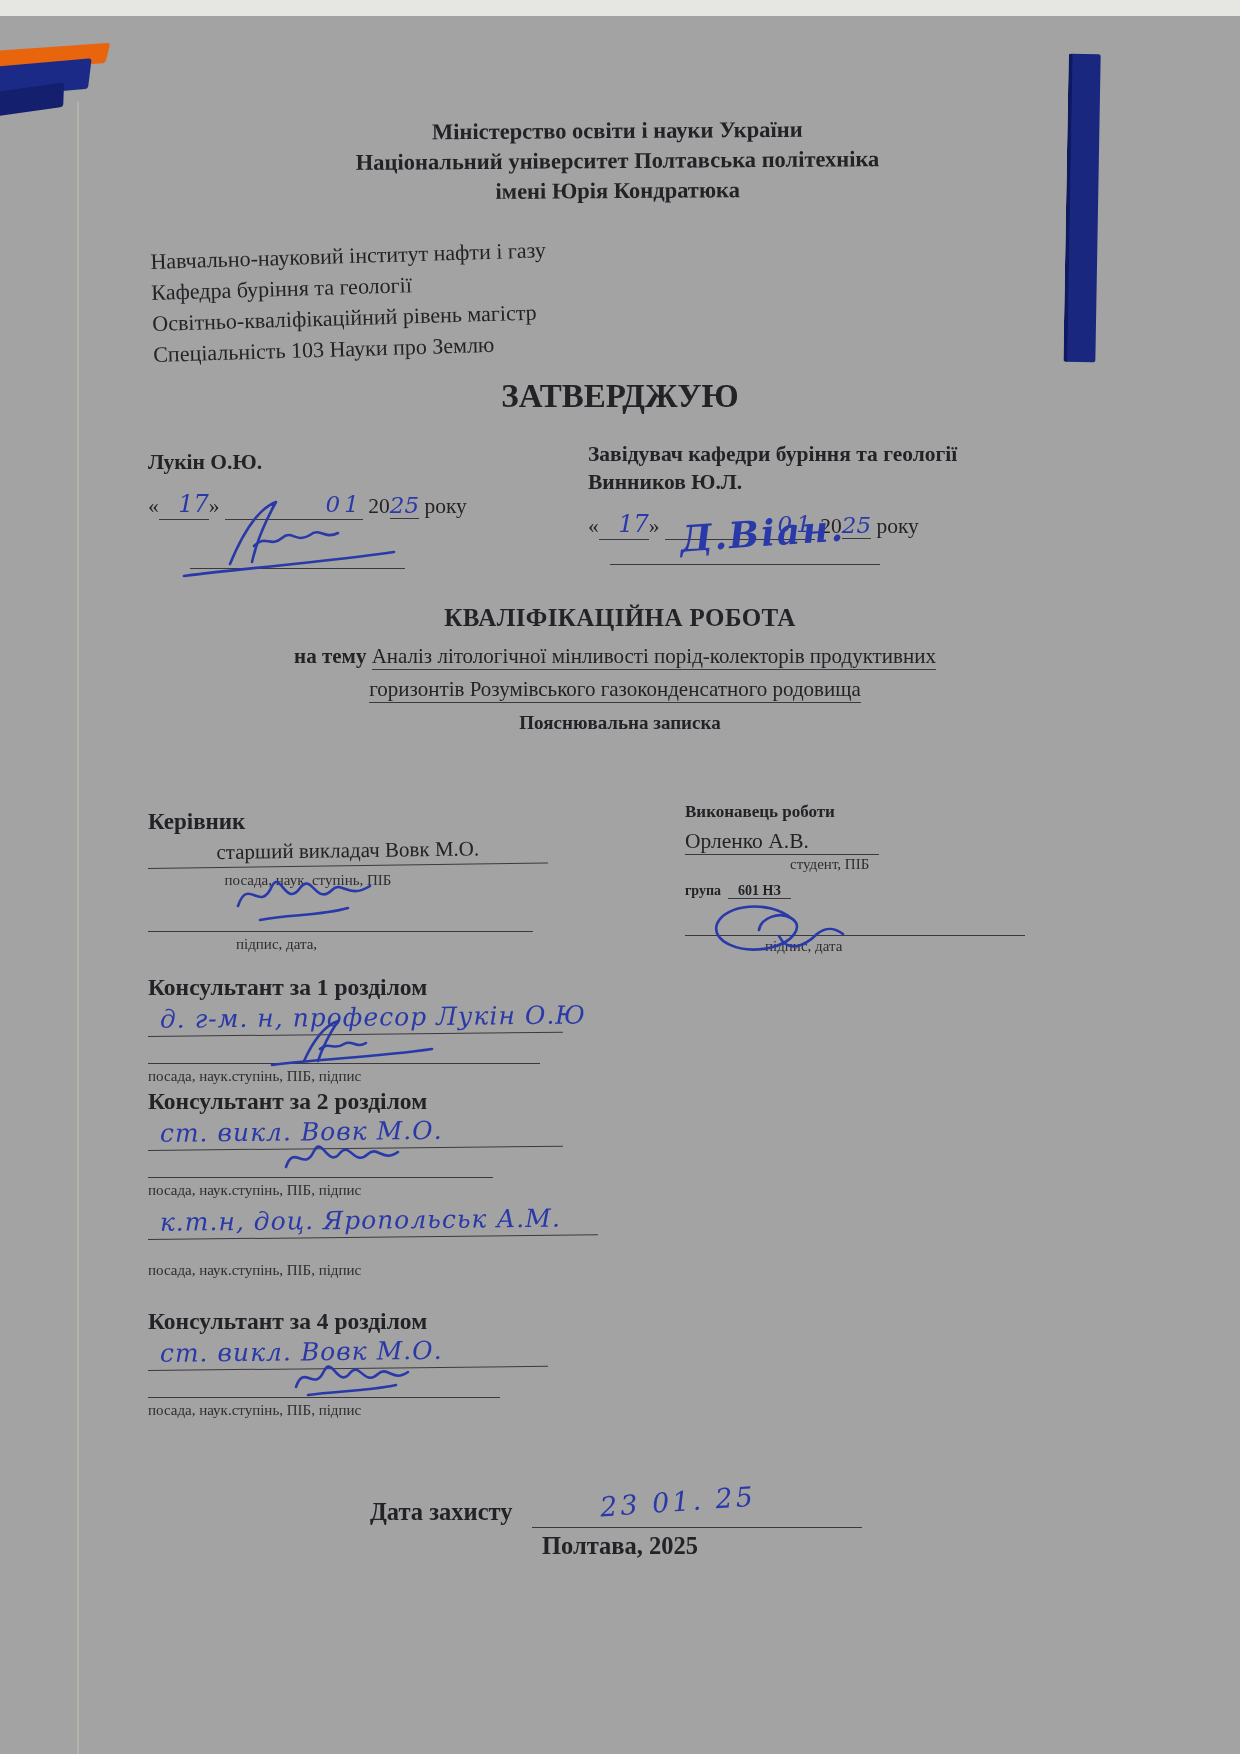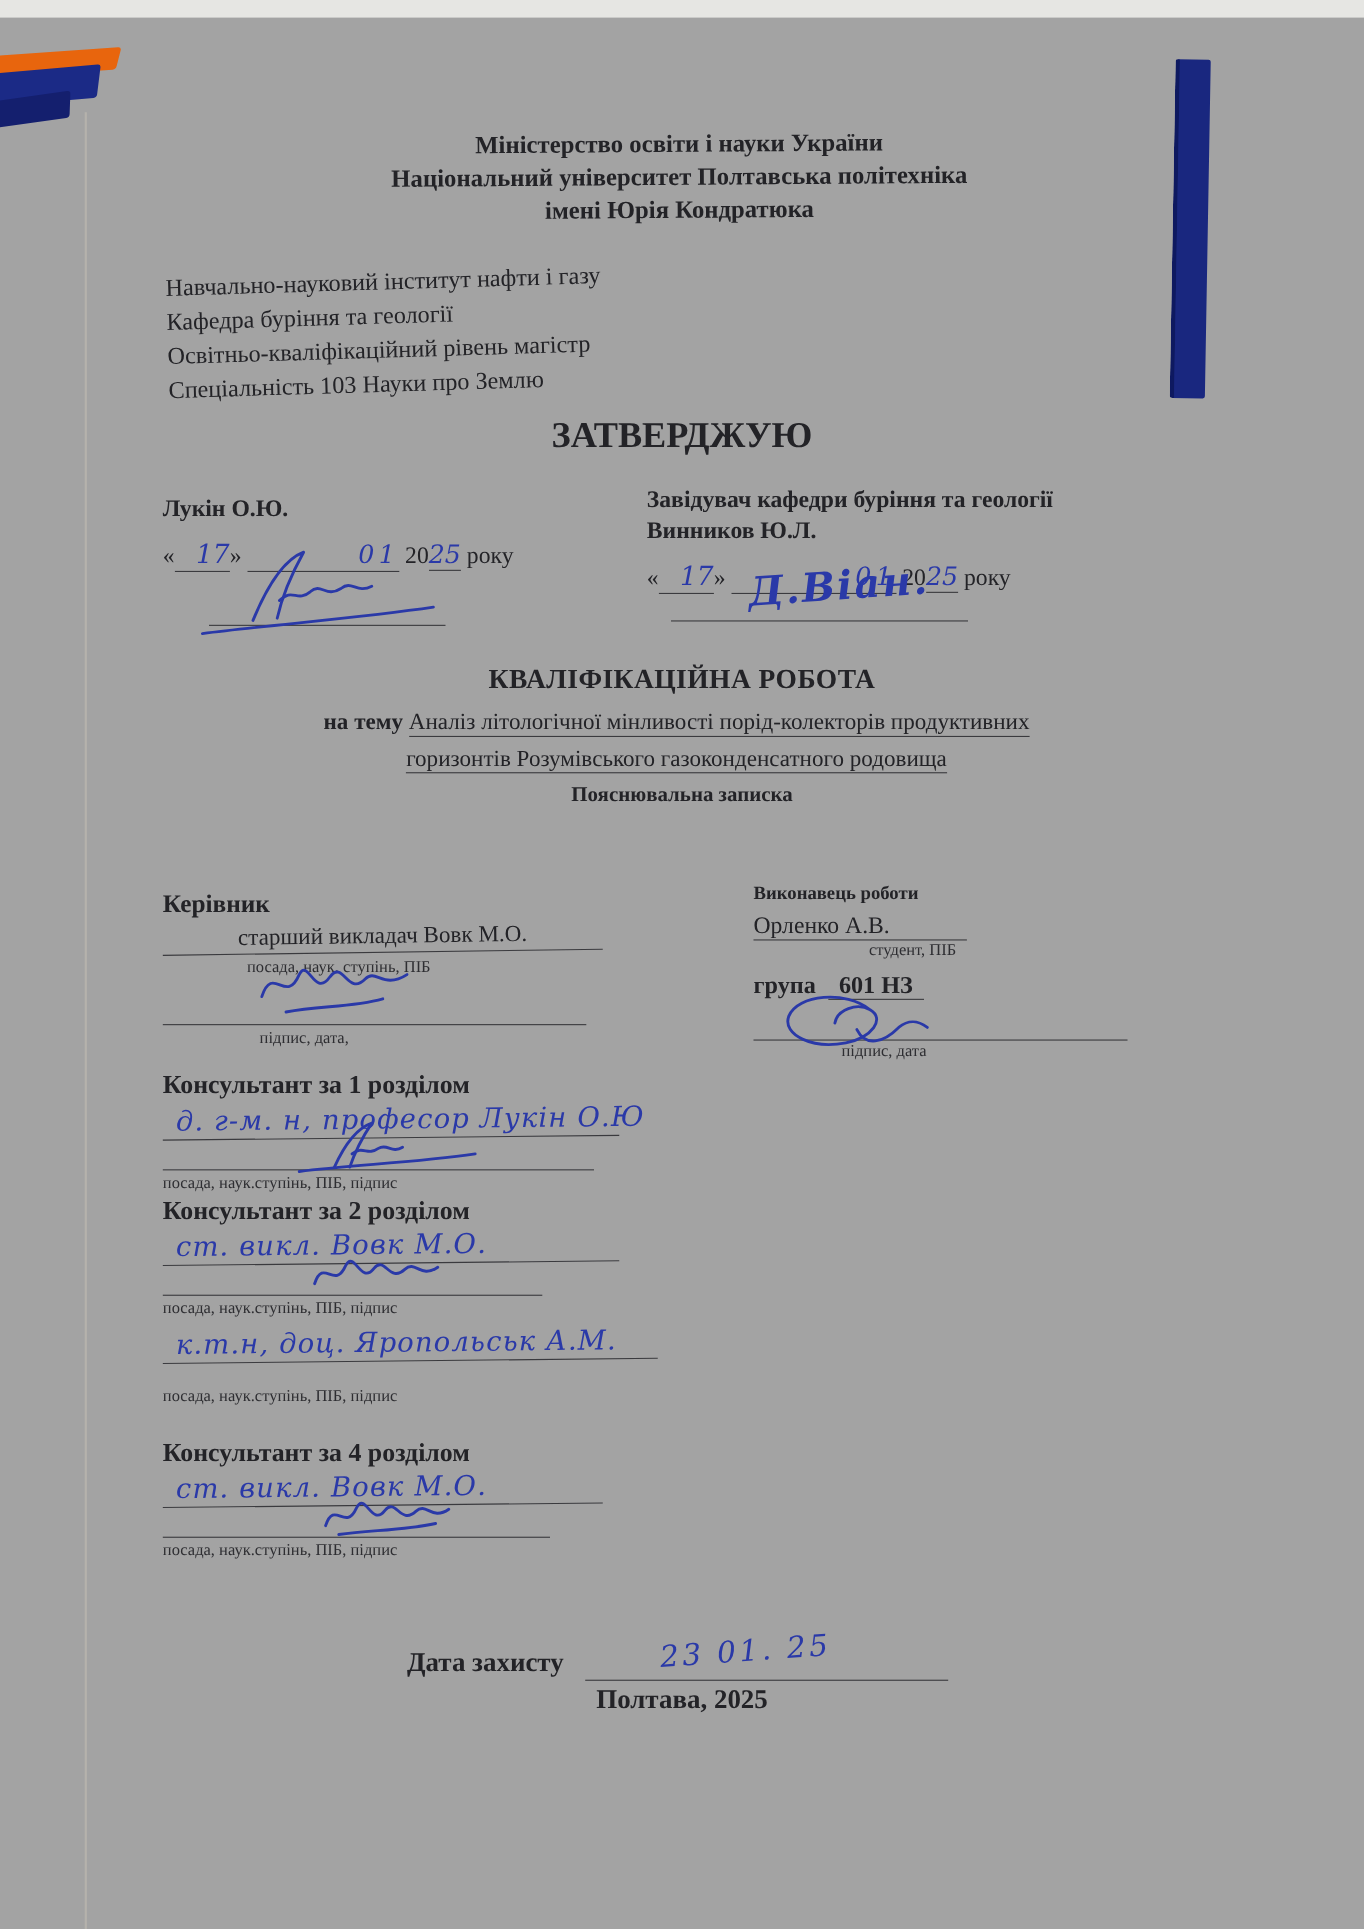--- a/index.html
+++ b/index.html
@@ -97,21 +97,21 @@
     <path d="M8 42 C 18 12, 30 50, 42 22 C 50 6, 56 44, 70 24 C 82 8, 86 42, 102 26 C 112 16, 118 36, 140 22"></path>
     <path d="M30 56 C 60 50, 90 52, 118 44"></path>
   </svg>
 
   <div class="abs" style="left:685px;top:786px;width:350px">
     <div class="b" style="font-size:17px">Виконавець роботи</div>
     <div style="font-size:21.5px;margin-top:7px">
       <span class="uline" style="padding-right:70px">Орленко А.В.</span>
     </div>
     <div class="cap" style="margin-left:105px;margin-top:2px">студент, ПІБ</div>
-    <div class="b" style="font-size:22px;margin-top:10px">
+    <div class="b" style="font-size:14px;margin-top:10px">
       <span>група</span>&nbsp;
       <span class="uline" style="padding:0 10px">601 НЗ</span>
     </div>
     <div class="rule" style="width:340px;margin-top:36px"></div>
     <div class="cap" style="margin-top:2px;margin-left:80px">підпис, дата</div>
   </div>
   <svg class="abs sig" style="left:695px;top:880px" width="160" height="70" viewBox="0 0 160 70">
     <path d="M96 22 C 74 4, 30 8, 22 28 C 16 45, 44 58, 74 52 C 98 47, 110 30, 96 22 C 84 15, 66 22, 64 34"></path>
     <path d="M84 40 C 92 56, 108 52, 122 38 C 132 30, 140 32, 148 38"></path>
   </svg>

